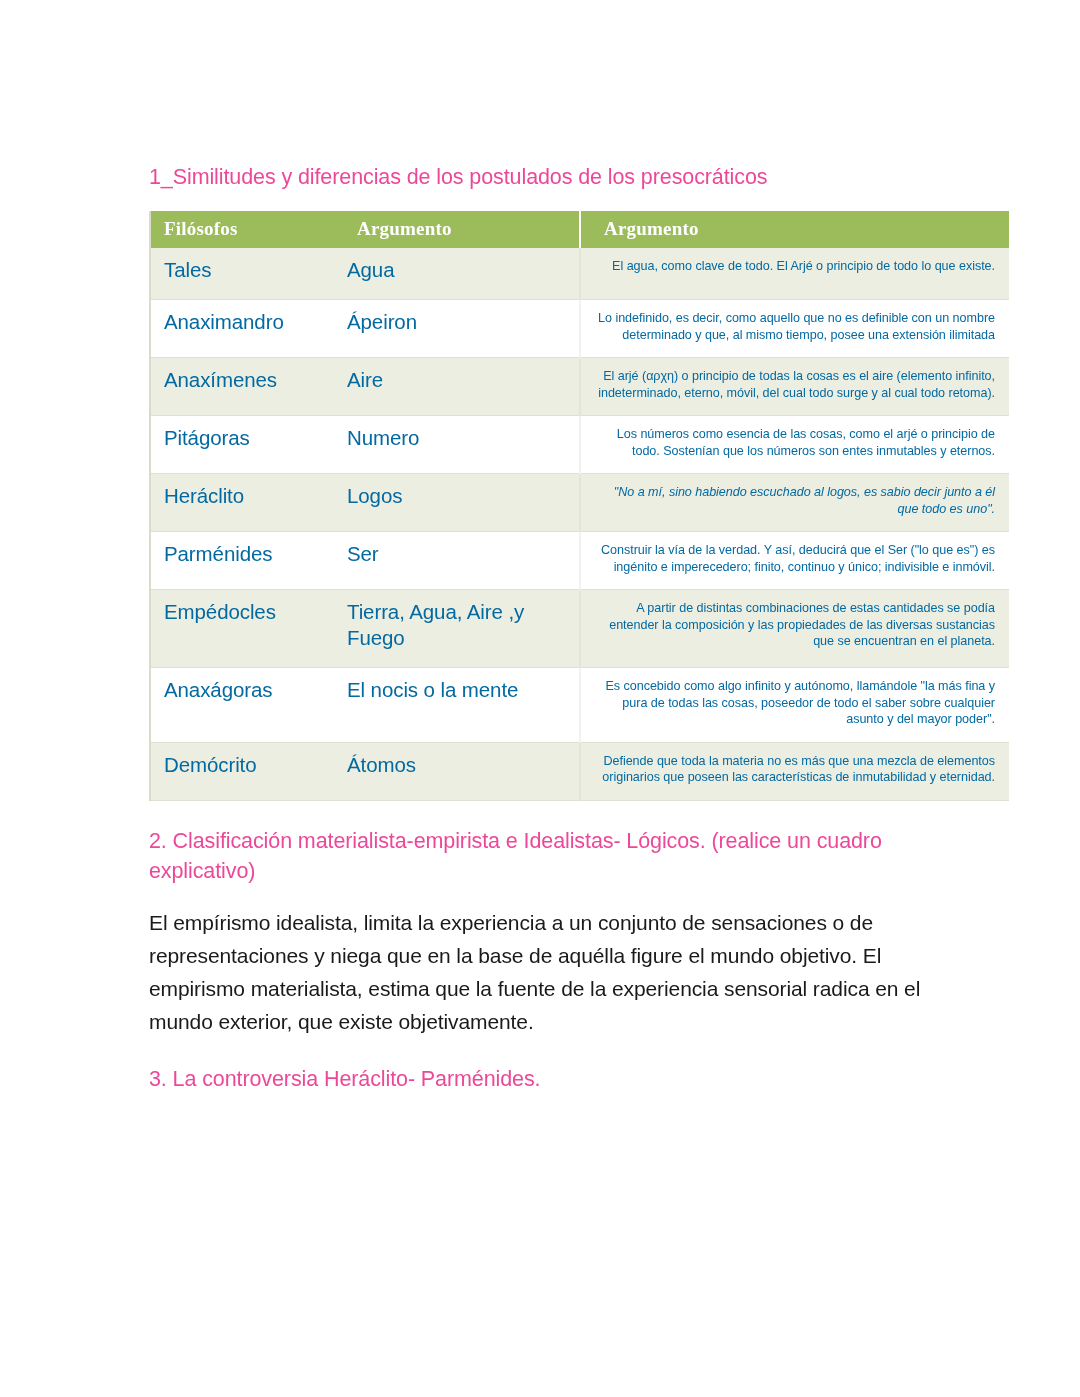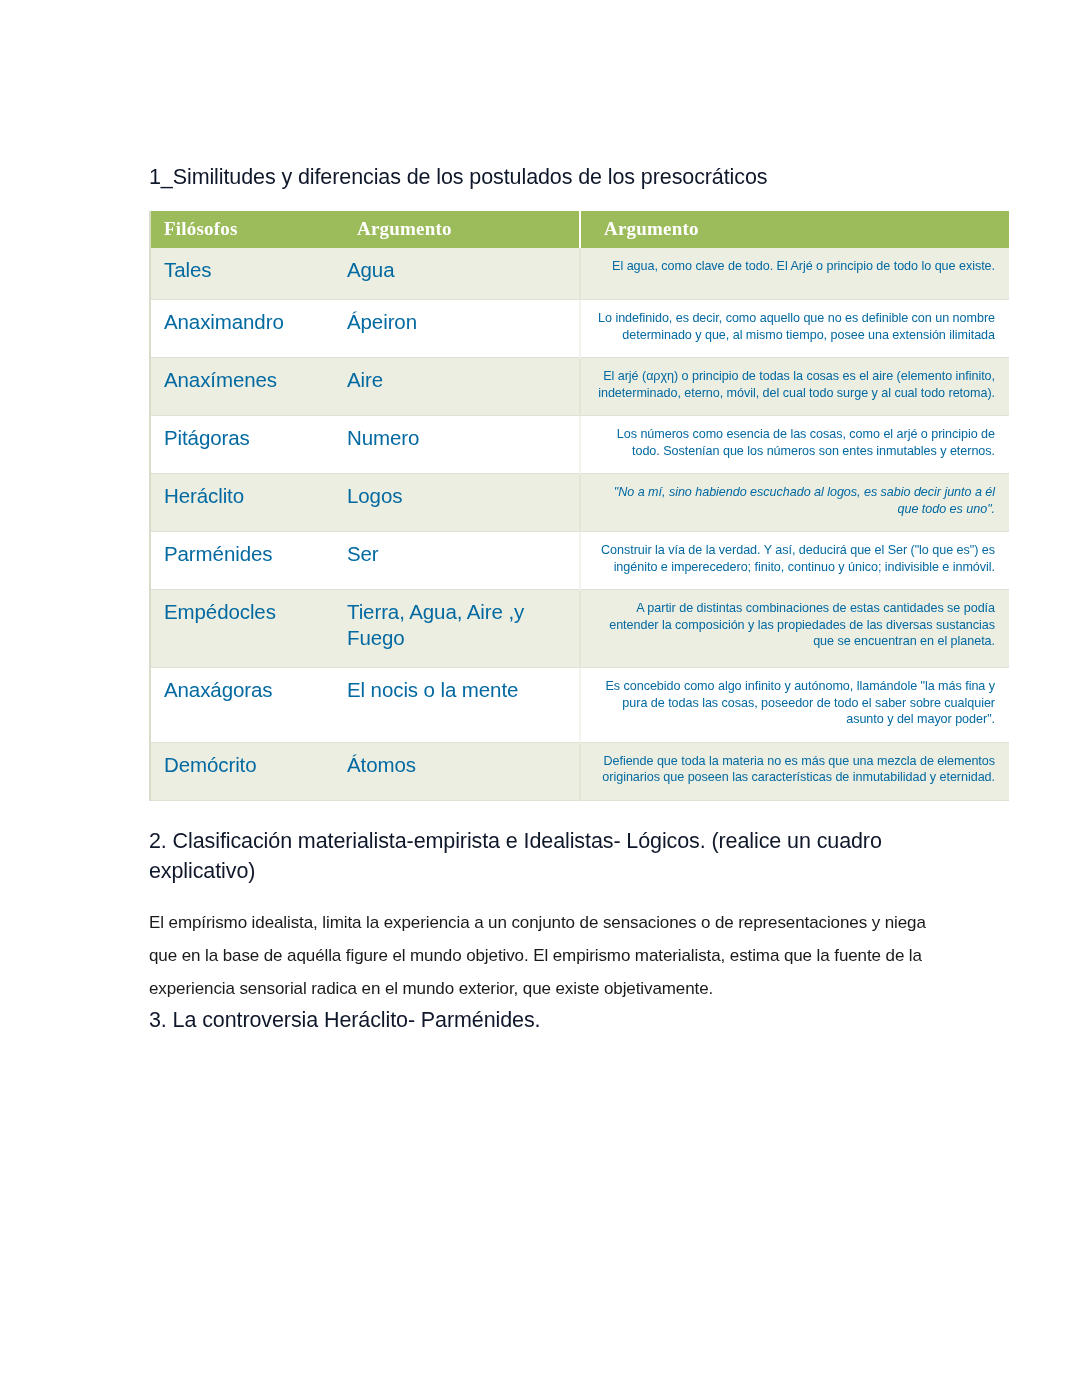--- a/index.html
+++ b/index.html
@@ -27,42 +27,43 @@
 
   .content {
     position: absolute;
     left: 149px;
     top: 162px;
     width: 860px;
   }
 
   
   .heading-red {
-    color: #0f172a;
+    color: #ec4899;
     font-size: 21.5px;
     line-height: 30px;
     font-weight: 400;
     letter-spacing: -0.1px;
     margin: 0;
     font-family: "Liberation Sans", sans-serif;
   }
   #heading-1 { margin-bottom: 19px; }
 
   #heading-2 {
     margin-top: 25px;
     width: 810px;
   }
 
   #heading-3 {
+    margin-top: 26px;
   }
 
   
   .body-par {
     color: #1a1a1a;
-    font-size: 17px;
+    font-size: 21px;
     line-height: 33px;
     margin: 0;
     margin-top: 20px;
     width: 790px;
     letter-spacing: -0.1px;
   }
 
   
   .table-wrap {
     width: 858px;

